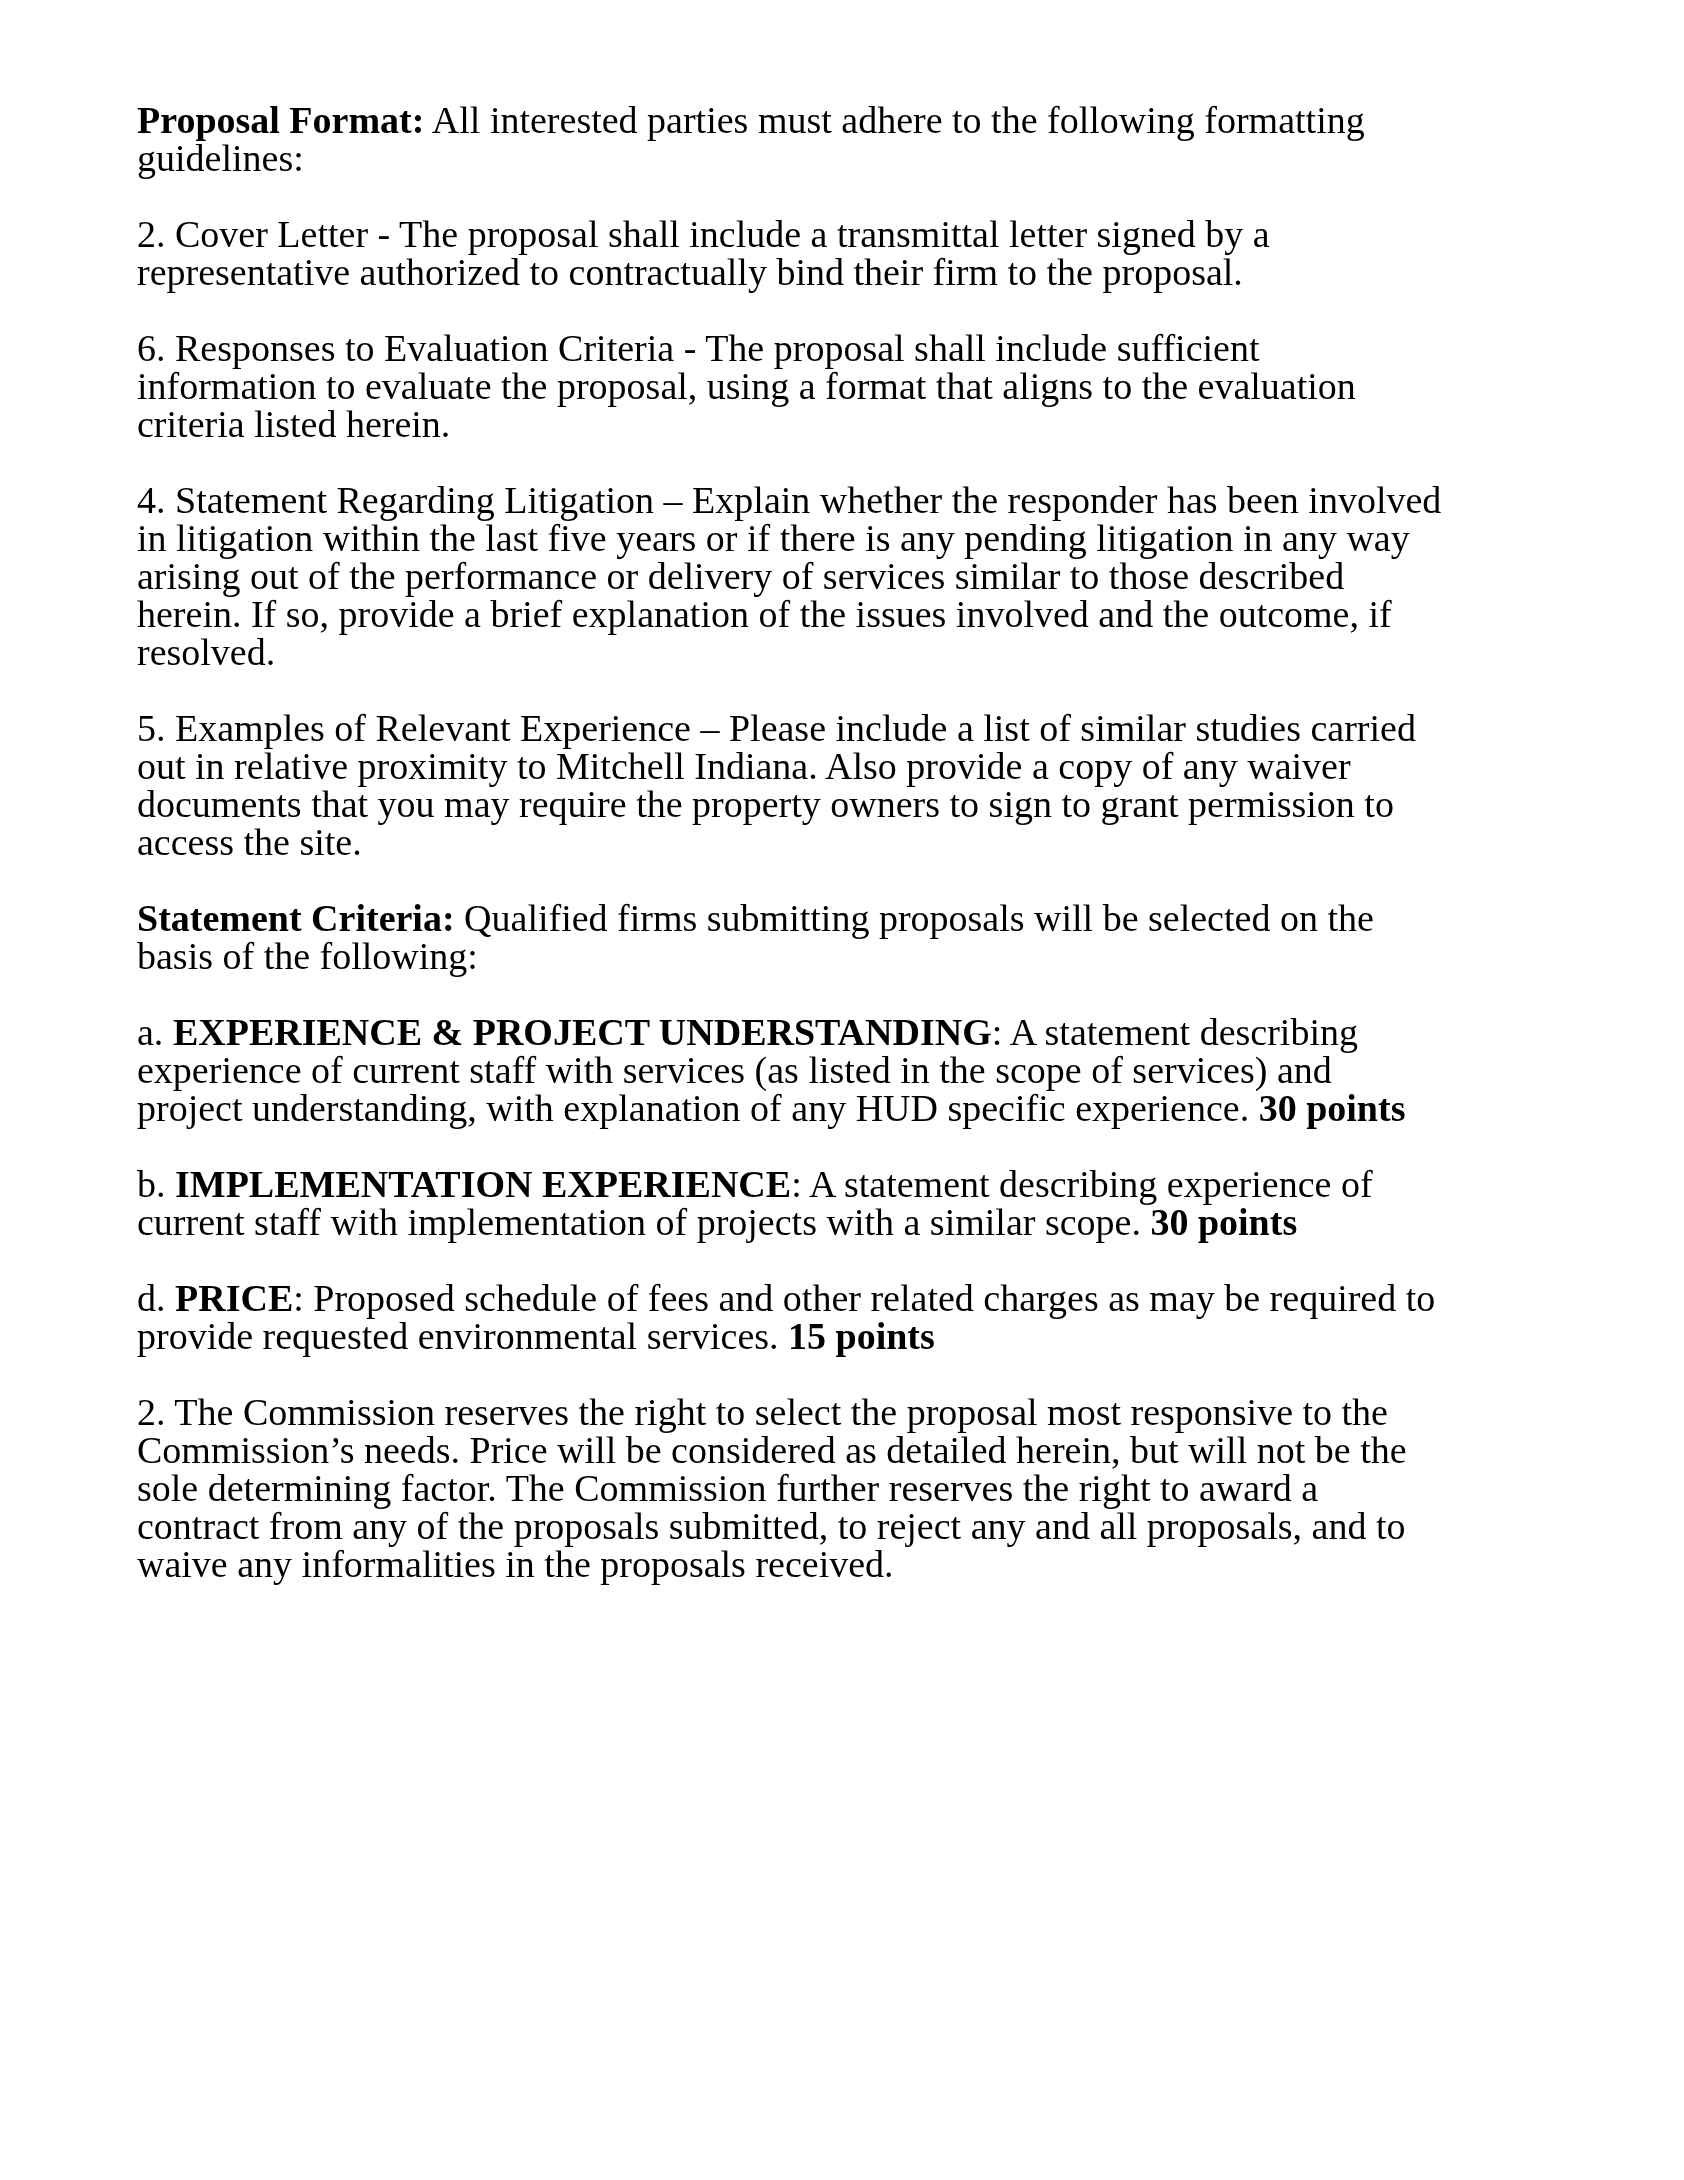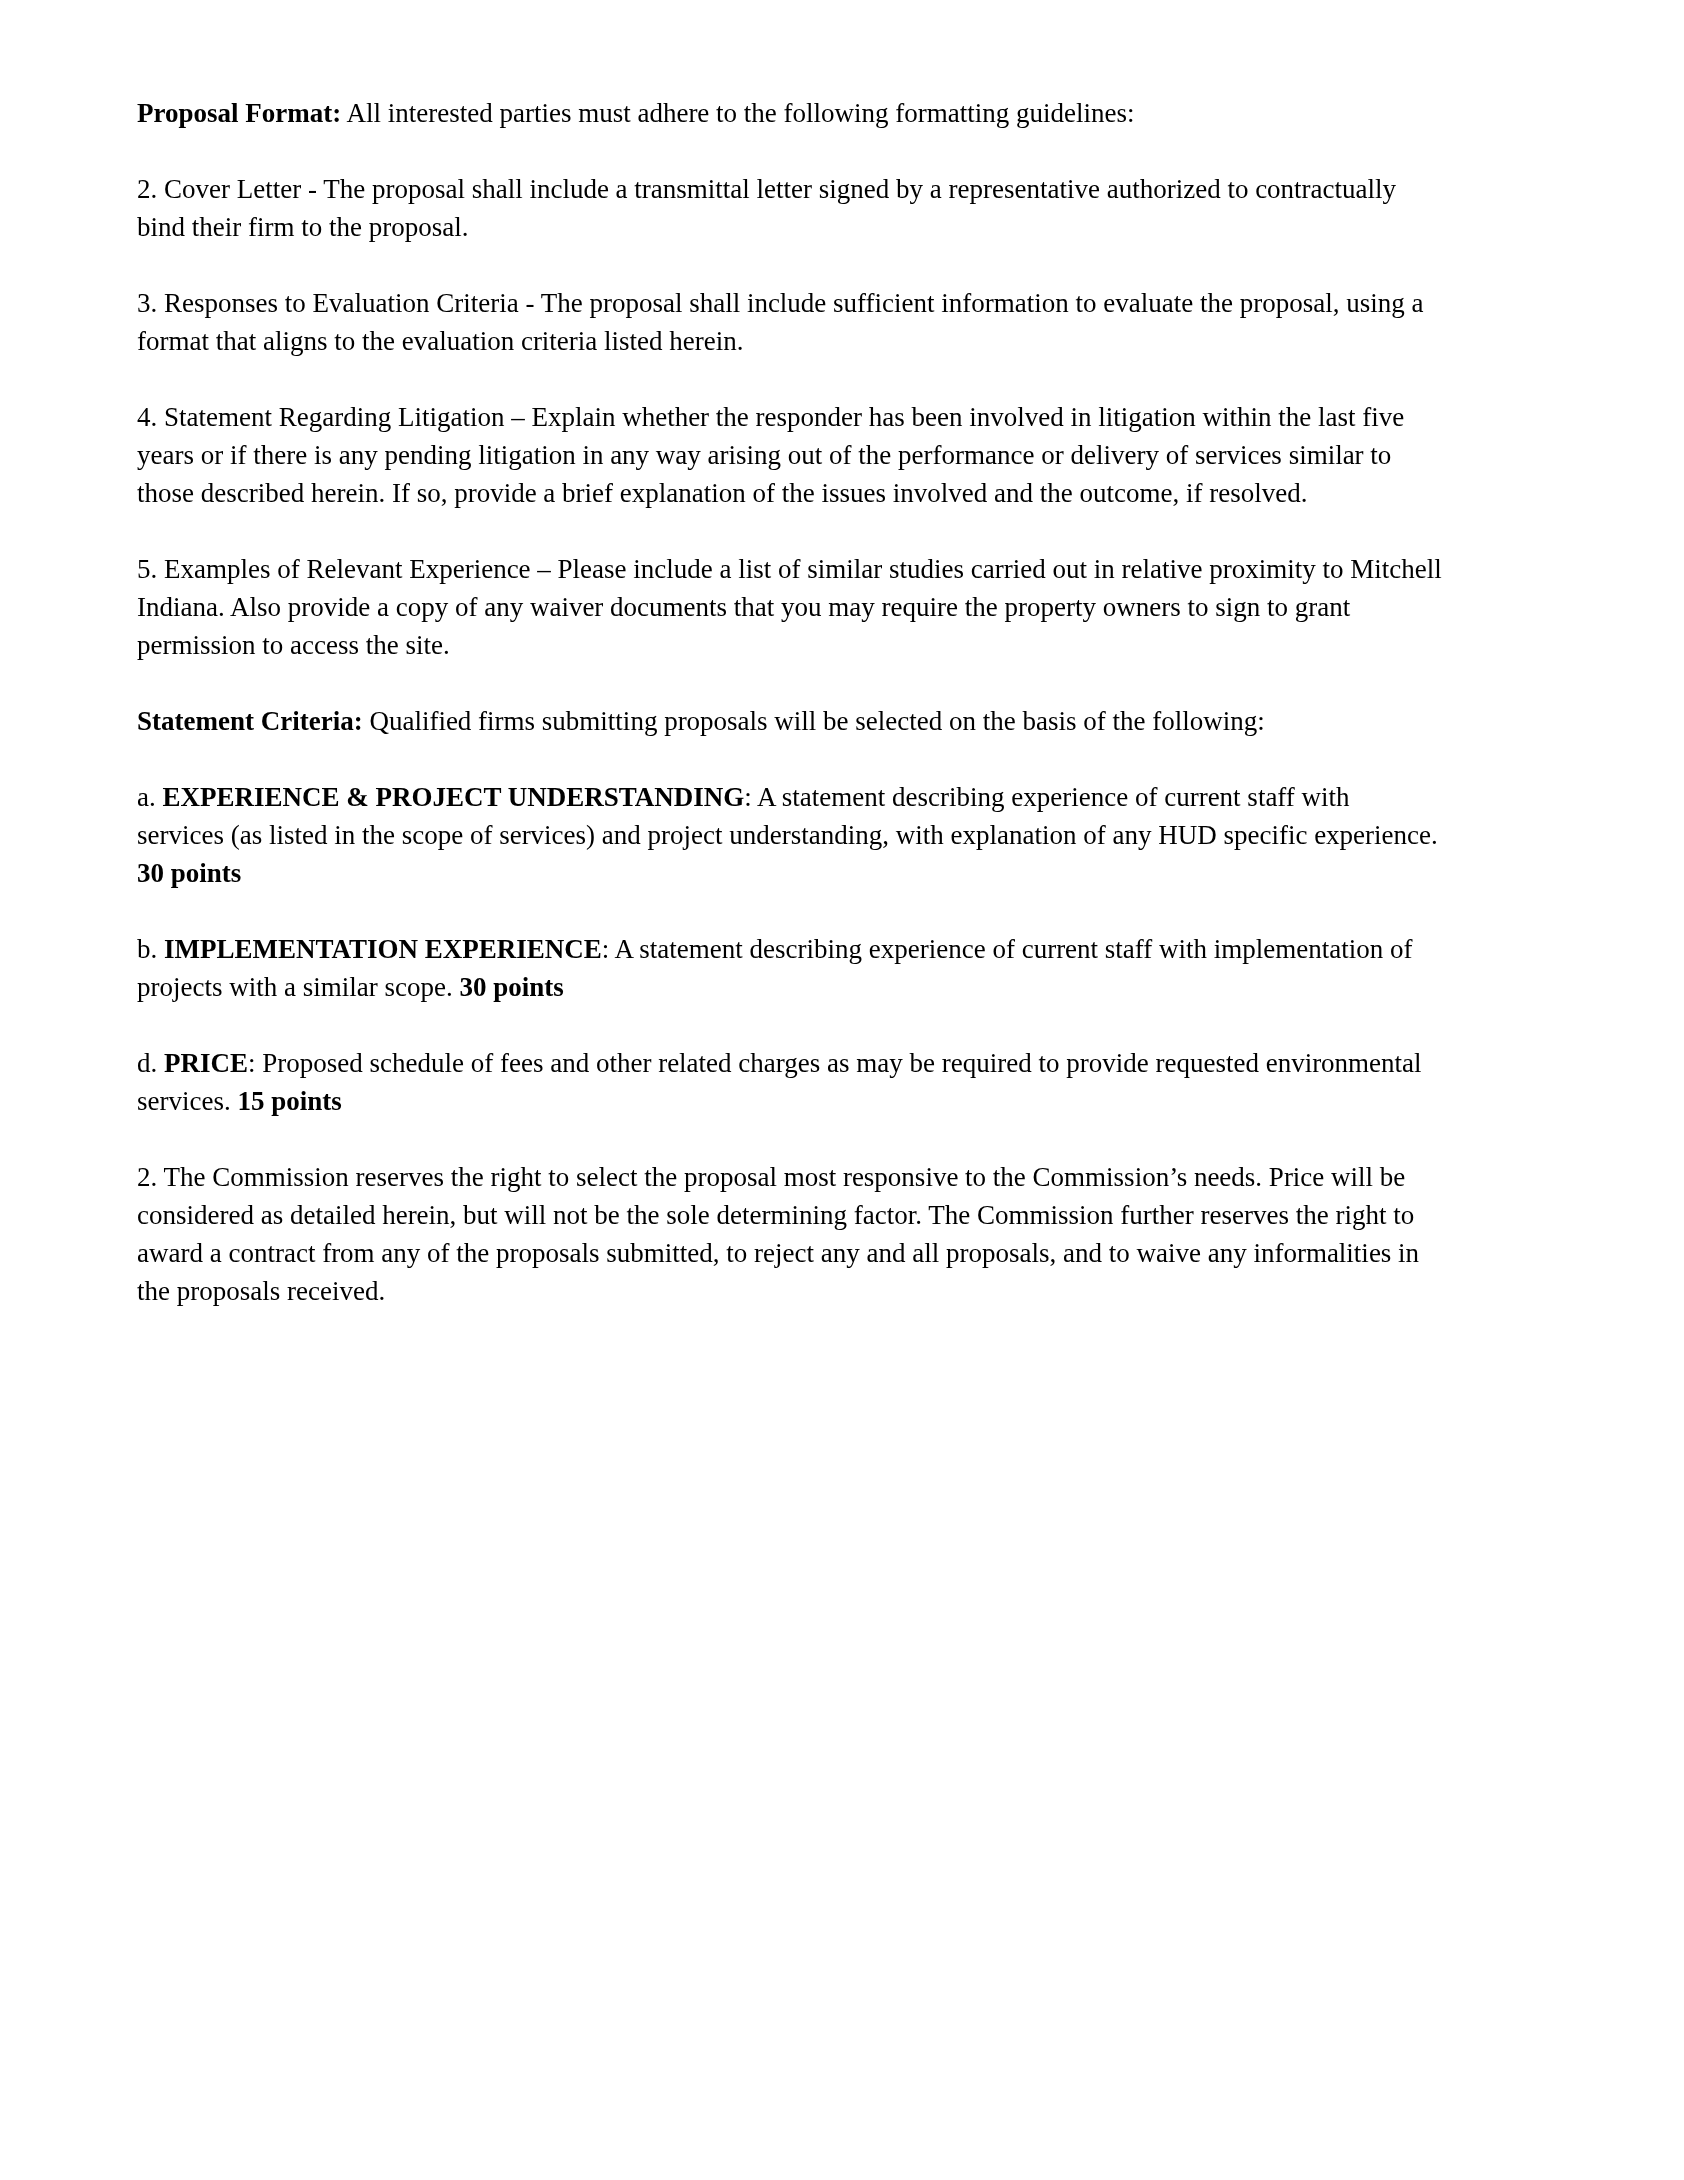--- a/index.html
+++ b/index.html
@@ -10,43 +10,43 @@
   .page {
     position: relative;
     width: 1685px;
     height: 2181px;
     background: #ffffff;
     overflow: hidden;
   }
   .content {
     position: absolute;
     left: 137px;
-    top: 94px;
+    top: 101px;
     width: 1305px;
     font-family: "Liberation Serif", "DejaVu Serif", serif;
-    font-size: 27px;
+    font-size: 38px;
     line-height: 38px;
     color: #000000;
     text-align: left;
   }
   .para {
     margin: 0 0 38px 0;
     padding: 0;
   }
   .run { font-weight: normal; }
   .run.bold { font-weight: bold; }
 </style>
 </head>
 <body>
 
 <div class="page" style="background: rgb(255, 255, 255);">
   <div class="content" style="color: rgb(0, 0, 0);">
       <p class="para"><span class="run bold">Proposal Format:</span><span class="run"> All interested parties must adhere to the following formatting guidelines:</span></p>
       <p class="para"><span class="run">2. Cover Letter - The proposal shall include a transmittal letter signed by a representative authorized to contractually bind their firm to the proposal.</span></p>
-      <p class="para"><span class="run">3. Responses to Evaluation Criteria - The proposal shall include sufficient information to evaluate the proposal, using a format that aligns to the evaluation criteria listed herein.</span></p>
+      <p class="para"><span class="run">6. Responses to Evaluation Criteria - The proposal shall include sufficient information to evaluate the proposal, using a format that aligns to the evaluation criteria listed herein.</span></p>
       <p class="para"><span class="run">4. Statement Regarding Litigation – Explain whether the responder has been involved in litigation within the last five years or if there is any pending litigation in any way arising out of the performance or delivery of services similar to those described herein. If so, provide a brief explanation of the issues involved and the outcome, if resolved.</span></p>
       <p class="para"><span class="run">5. Examples of Relevant Experience – Please include a list of similar studies carried out in relative proximity to Mitchell Indiana. Also provide a copy of any waiver documents that you may require the property owners to sign to grant permission to access the site.</span></p>
       <p class="para"><span class="run bold">Statement Criteria:</span><span class="run"> Qualified firms submitting proposals will be selected on the basis of the following:</span></p>
       <p class="para"><span class="run">a. </span><span class="run bold">EXPERIENCE &amp; PROJECT UNDERSTANDING</span><span class="run">: A statement describing experience of current staff with services (as listed in the scope of services) and project understanding, with explanation of any HUD specific experience. </span><span class="run bold">30 points</span></p>
       <p class="para"><span class="run">b. </span><span class="run bold">IMPLEMENTATION EXPERIENCE</span><span class="run">: A statement describing experience of current staff with implementation of projects with a similar scope. </span><span class="run bold">30 points</span></p>
       <p class="para"><span class="run">d. </span><span class="run bold">PRICE</span><span class="run">: Proposed schedule of fees and other related charges as may be required to provide requested environmental services. </span><span class="run bold">15 points</span></p>
       <p class="para"><span class="run">2. The Commission reserves the right to select the proposal most responsive to the Commission’s needs. Price will be considered as detailed herein, but will not be the sole determining factor. The Commission further reserves the right to award a contract from any of the proposals submitted, to reject any and all proposals, and to waive any informalities in the proposals received.</span></p>
     </div>
 </div>
 

